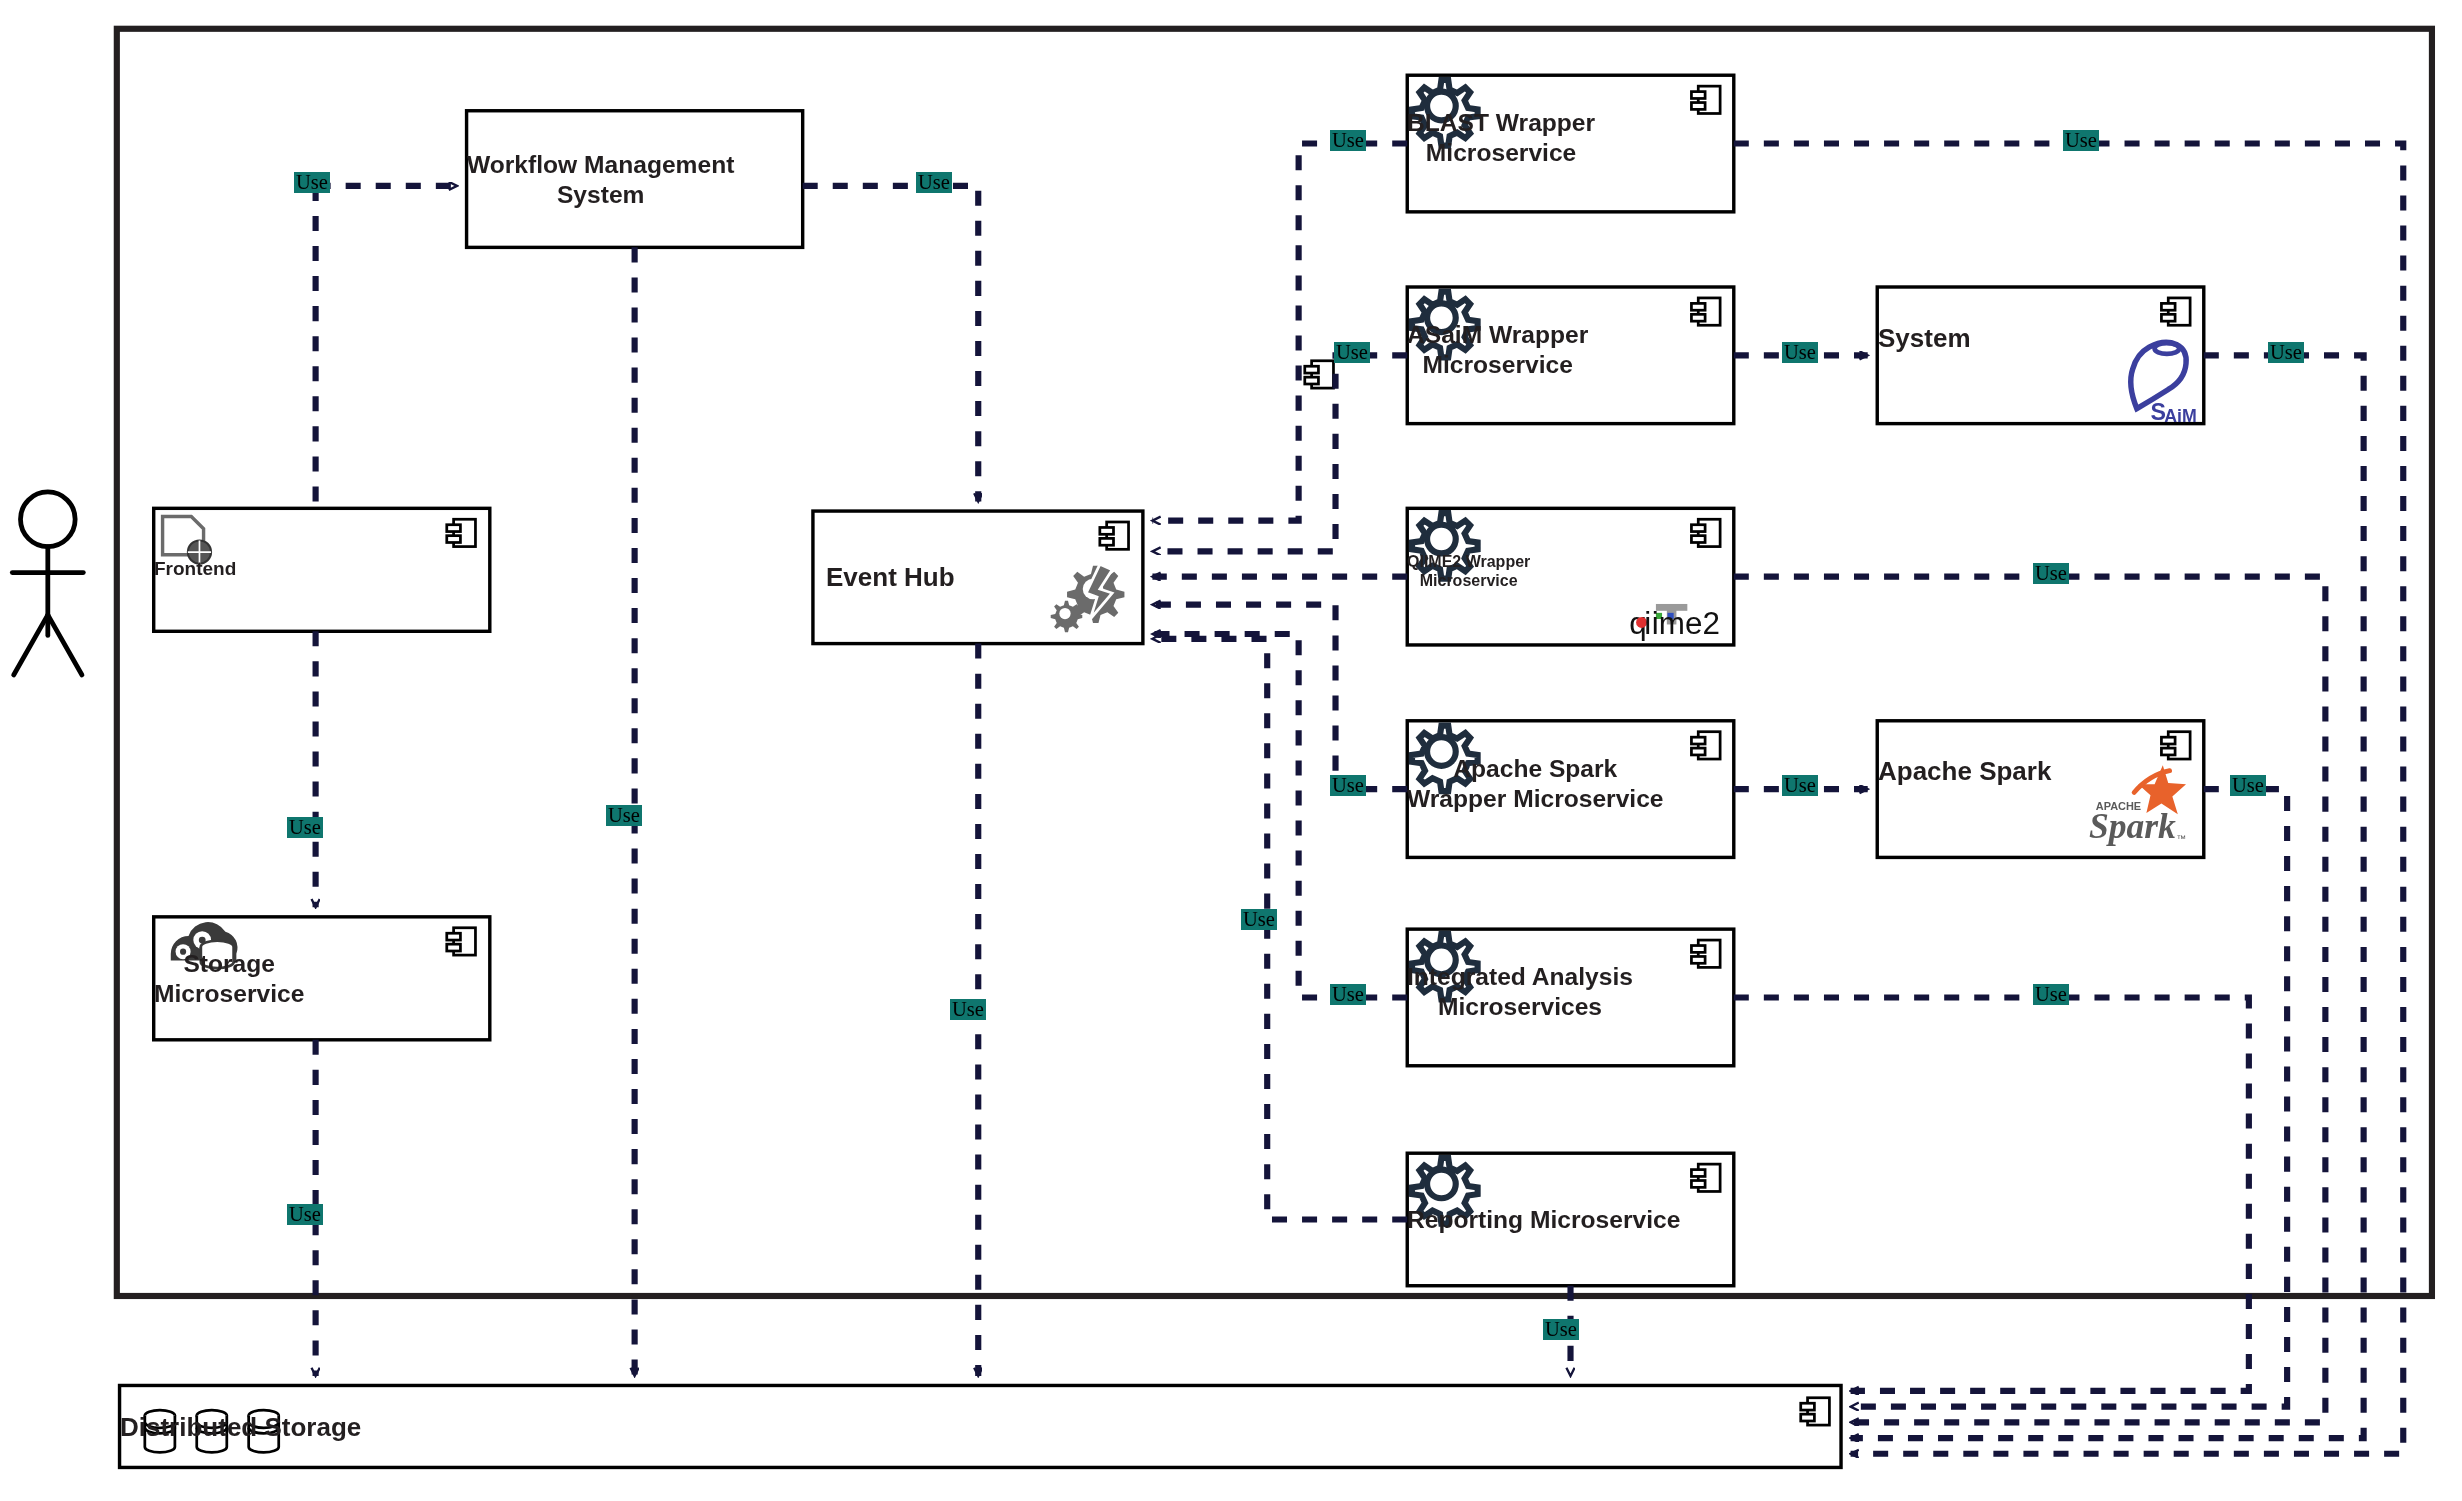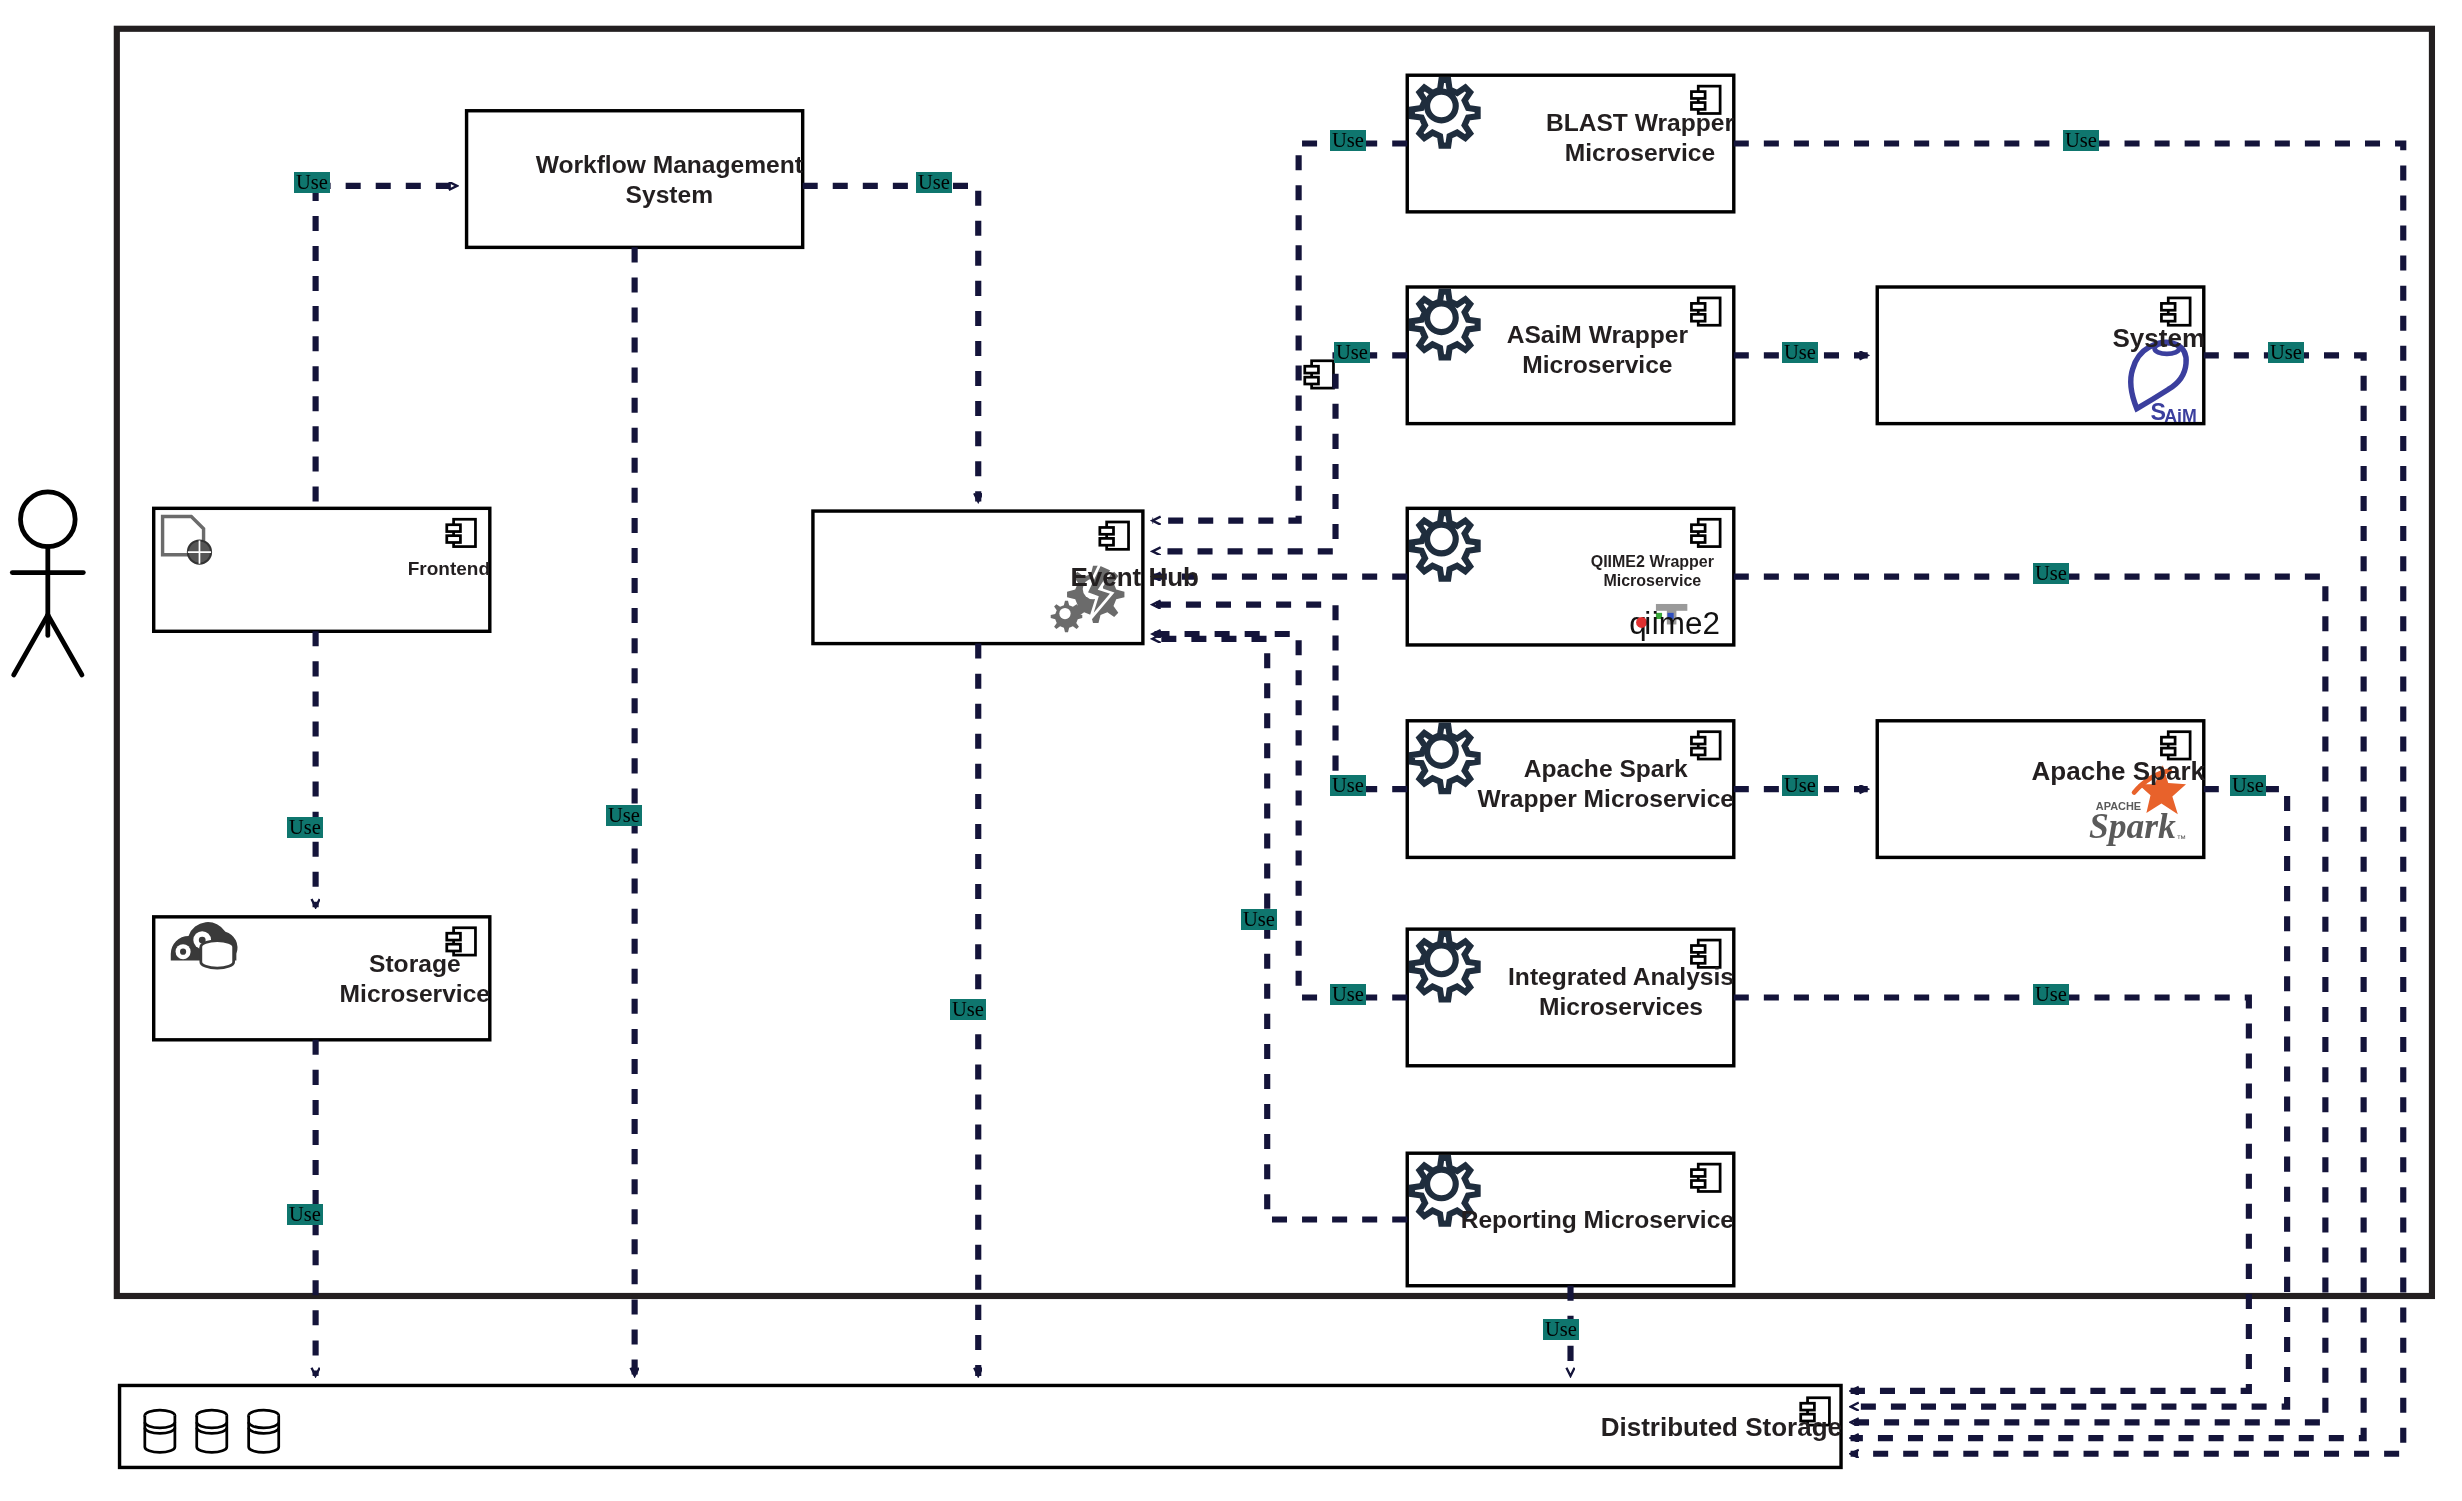--- a/index.html
+++ b/index.html
@@ -1,20 +1,20 @@
 <!DOCTYPE html>
 <html style="font-size:11px"><head>
 <meta charset="utf-8">
 <style>
   html,body{margin:0;padding:0;background:#ffffff;}
   body{width:2462px;height:1501px;overflow:hidden;font-family:"Liberation Sans",sans-serif;}
   #stage{position:relative;width:2462px;height:1501px;background:#fff;}
   svg#canvas{position:absolute;left:0;top:0;width:2462px;height:1501px;}
   .comp-label{
-    position:absolute;display:flex;align-items:center;justify-content:flex-end;
+    position:absolute;display:flex;align-items:center;justify-content:flex-start;
     text-align:center;font-weight:bold;color:#231f20;line-height:1.18;
     font-family:"Liberation Sans",sans-serif;pointer-events:none;
   }
   .edge-label{
     position:absolute;color:#000;font-family:Liberation Serif, serif;
     font-size:20.5px;white-space:nowrap;background:#0f766e;padding:0 2px;line-height:1;
   }
 </style>
 </head>
 <body>

